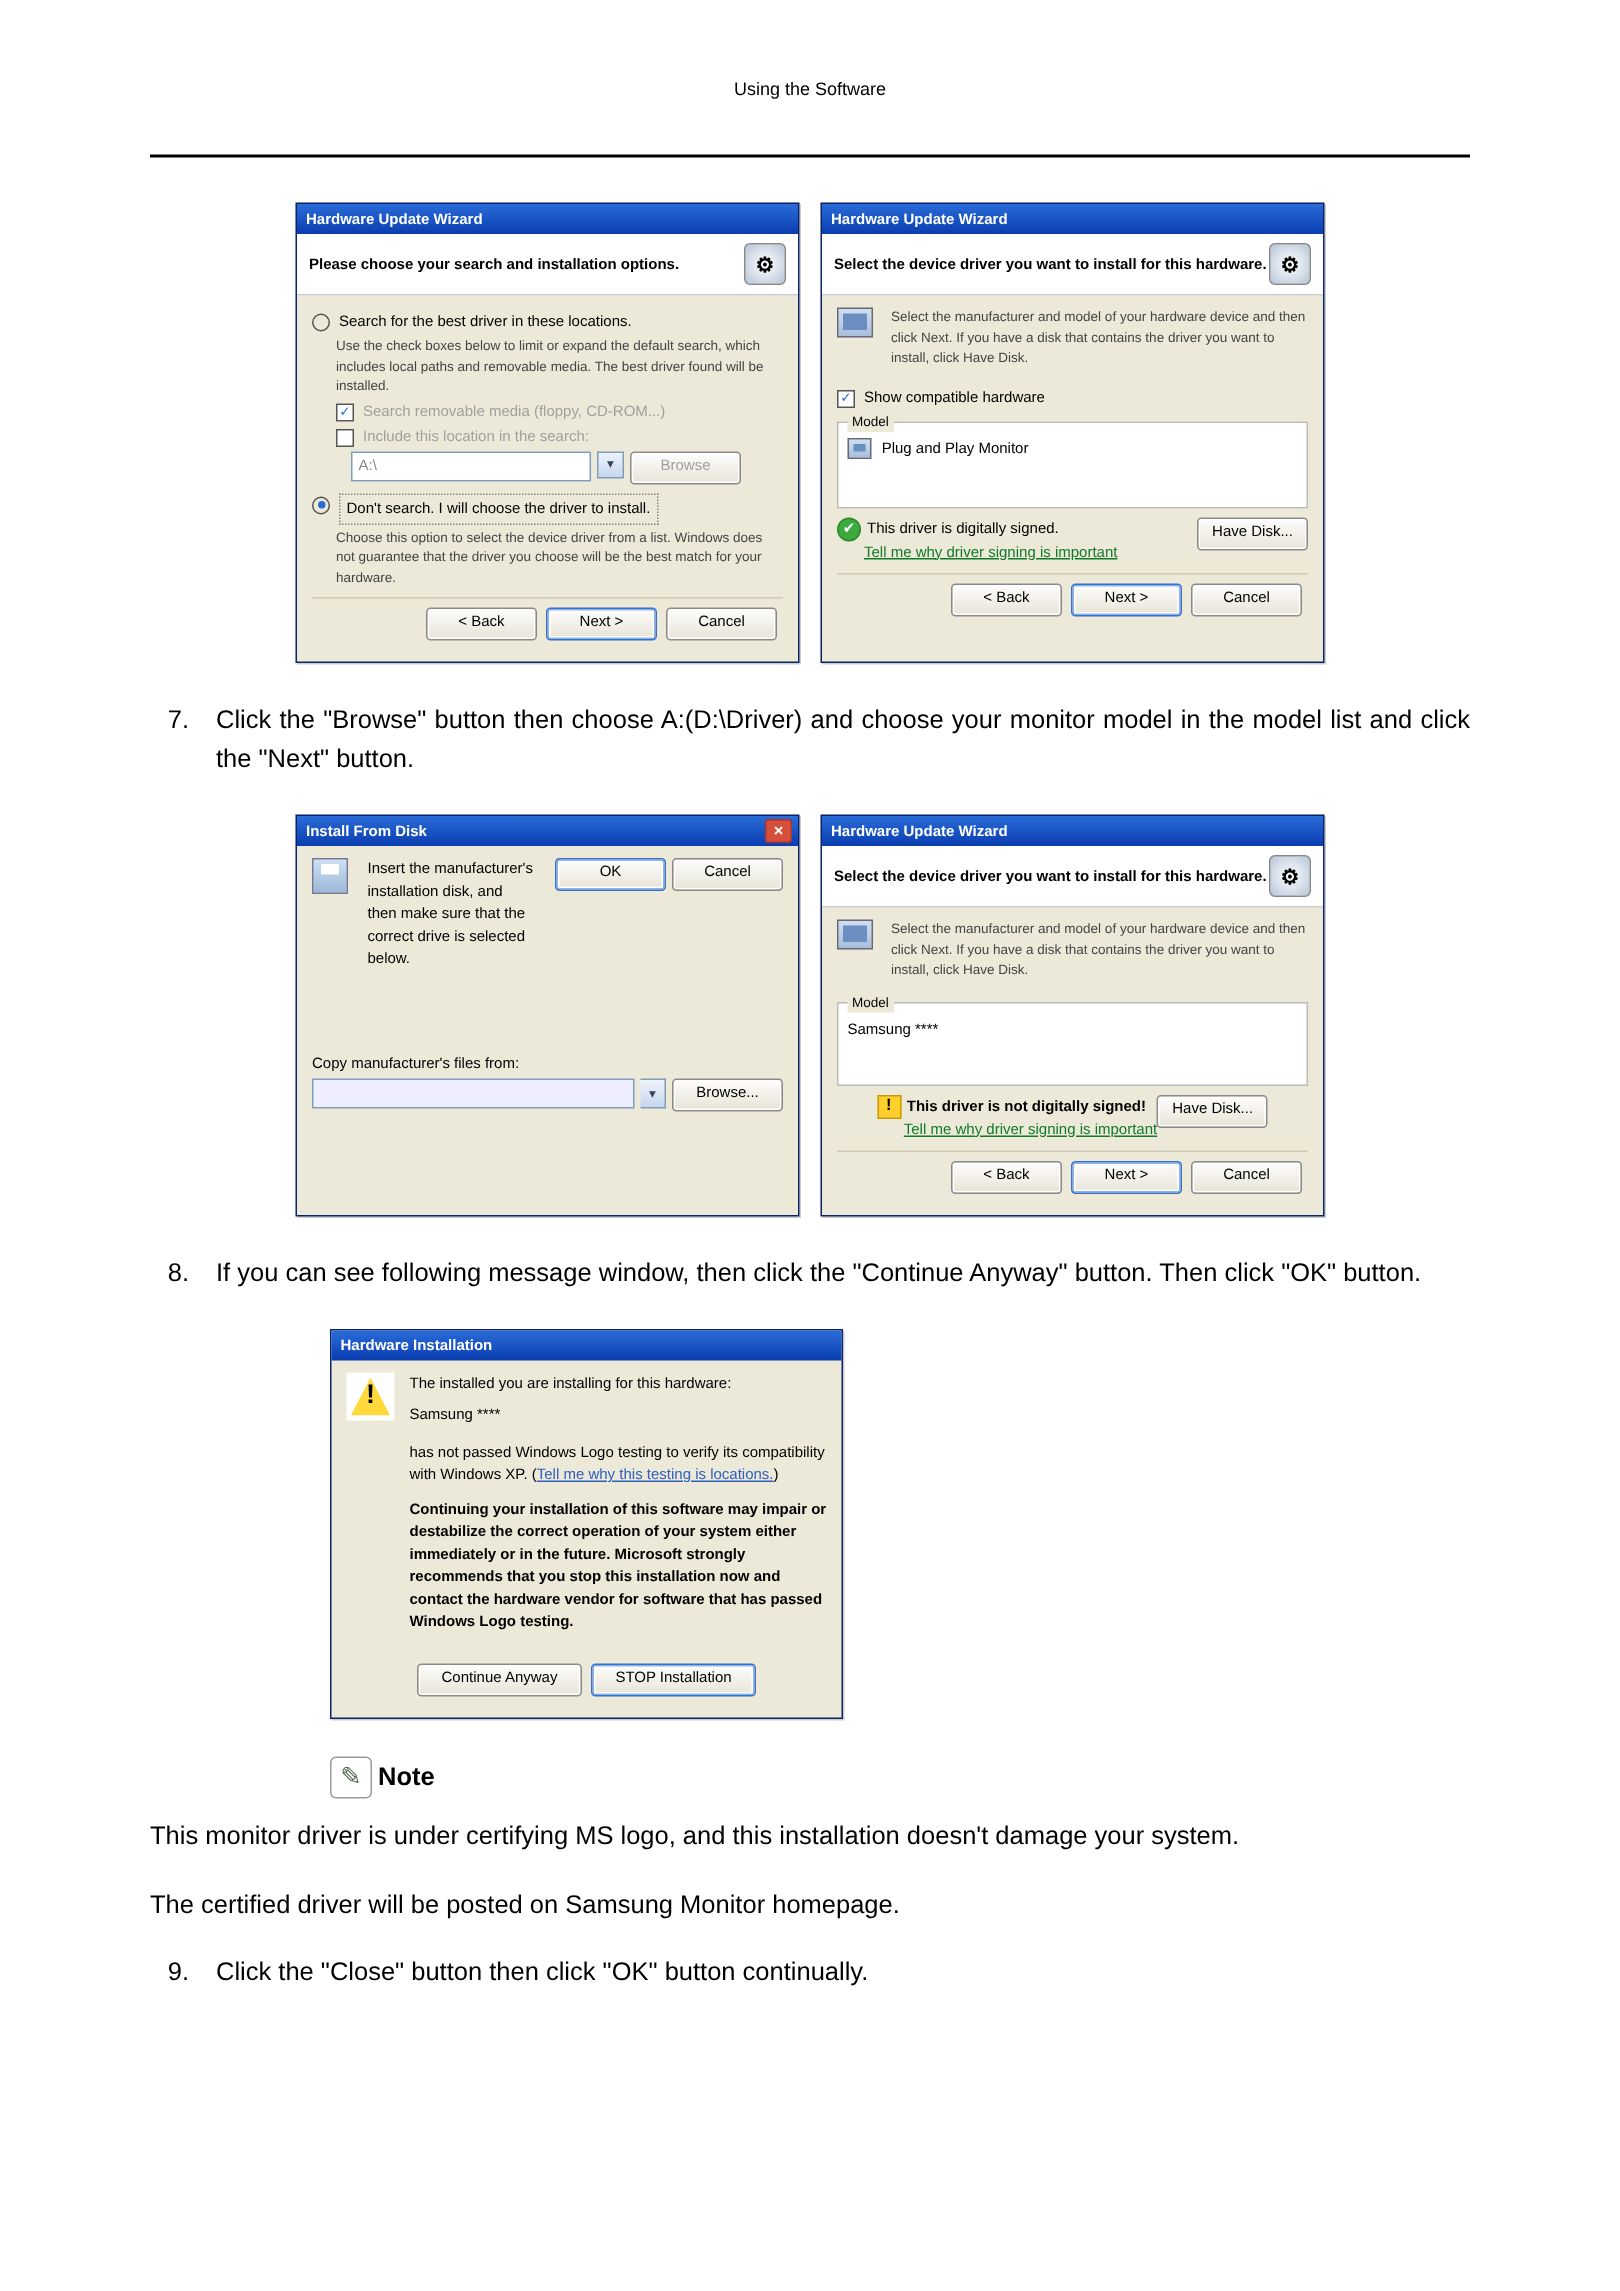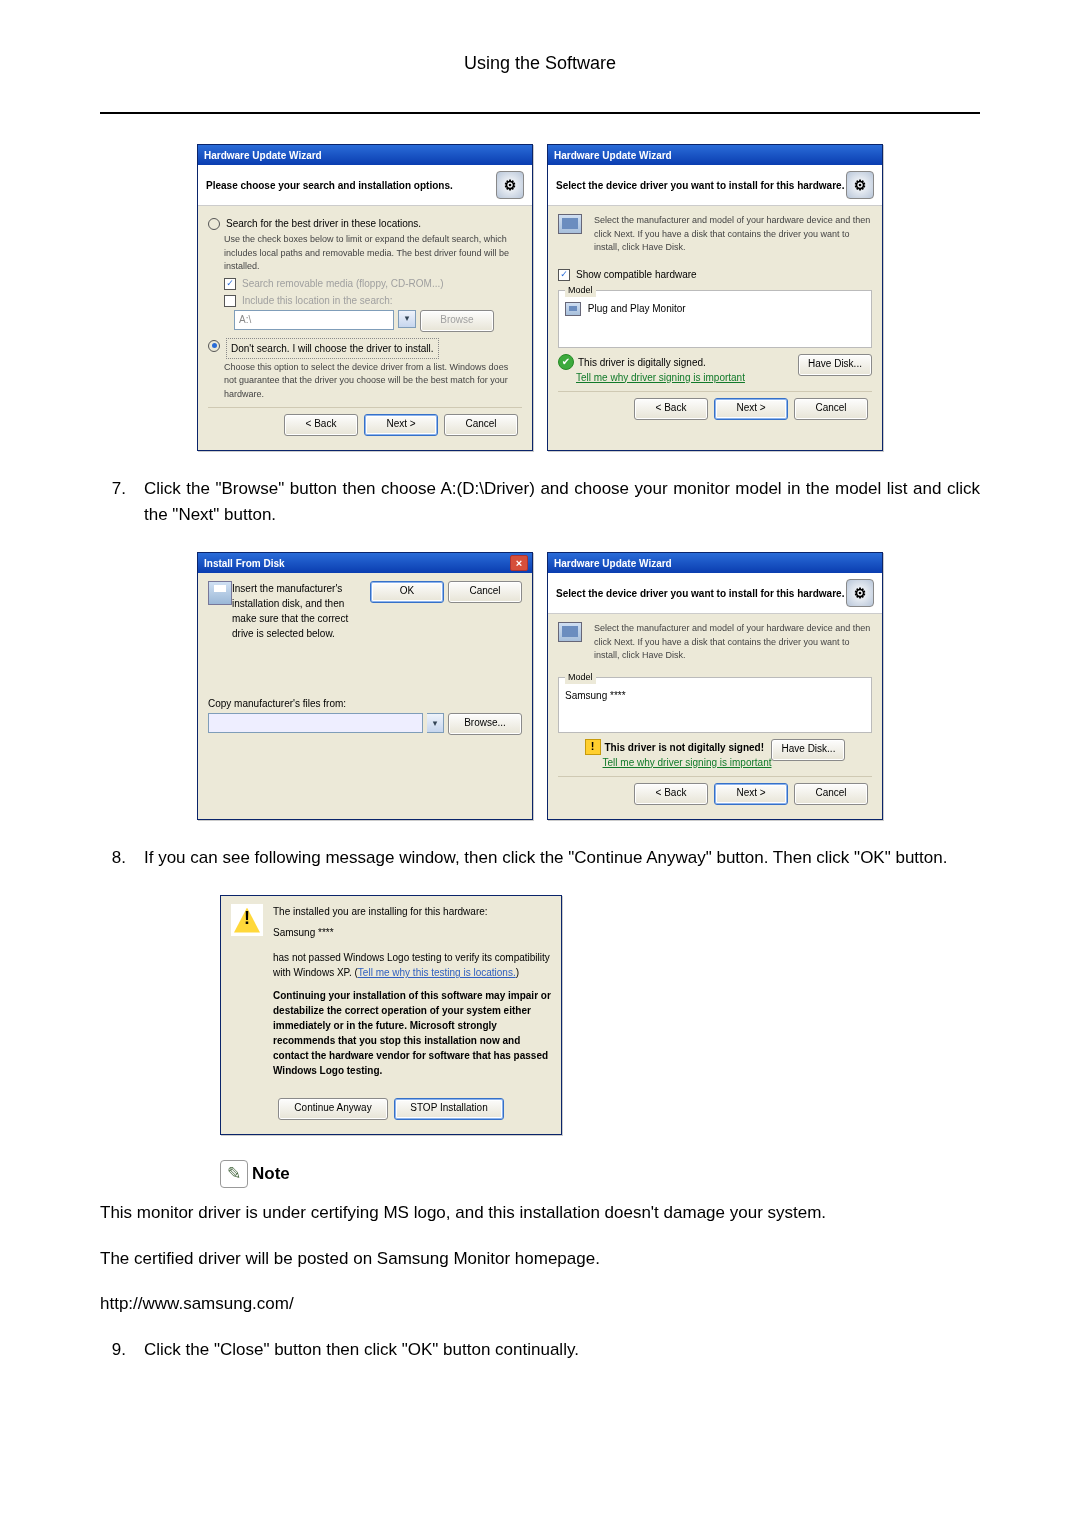--- a/index.html
+++ b/index.html
@@ -11,21 +11,21 @@
     color: #000;
     font-size: 17px;
     line-height: 1.5;
   }
   .page {
     padding: 50px 100px 0 100px;
   }
   .page-title {
     text-align: center;
     margin: 0 0 35px 0;
-    font-size: 18px;
+    font-size: 12px;
     font-weight: normal;
   }
   .hr-thin {
     height: 2px;
     background: #000;
     margin: 6px 0 30px 0;
   }
   .shot-row {
     display: flex;
     justify-content: center;
@@ -252,21 +252,21 @@
   </ol>
 
   <div class="shot-row">
 
     <div class="win small">
       <div class="titlebar">
         <span>Install From Disk</span>
         <span class="xbtn">×</span>
       </div>
       <div class="body-area">
-        <div style="display:flex;gap:0;align-items:flex-start;">
+        <div style="display:flex;gap:13px;align-items:flex-start;">
           <span class="floppy"></span>
           <span style="flex:1;font-size:10px;">Insert the manufacturer's installation disk, and then make sure that the correct drive is selected below.</span>
           <div style="display:flex;gap:4px;">
             <span class="btn primary">OK</span>
             <span class="btn">Cancel</span>
           </div>
         </div>
         <div style="height:55px;"></div>
         <div>Copy manufacturer's files from:</div>
         <div style="display:flex;gap:4px;margin-top:2px;">
@@ -314,20 +314,23 @@
 
   <ol class="ol">
     <li>
       <span class="num">8.</span>
       <span class="txt">If you can see following message window, then click the "Continue Anyway" button. Then click "OK" button.</span>
     </li>
   </ol>
 
   <div class="shot-row" style="justify-content:flex-start;margin-left:120px;">
     <div class="win" style="width:340px;">
+      <div class="titlebar">
+        <span>Hardware Installation</span>
+      </div>
       <div class="body-area" style="font-size:10px;">
         <div style="display:flex;">
           <div class="hi-warn" style="border:none;">
               <div class="tri">!</div>
             </div>
           <div style="flex:1;">
             <div>The installed you are installing for this hardware:</div>
             <div style="margin:6px 0 10px 0;">Samsung ****</div>
             <div>
               <span>has not passed Windows Logo testing to verify its compatibility with Windows XP. (</span><span class="linklike">Tell me why this testing is locations.</span><span>)</span>
@@ -343,21 +346,20 @@
     </div>
   </div>
 
   <div class="note-row">
     <span class="note-icon">✎</span>
     <span class="bold">Note</span>
   </div>
   <div class="content-block">
     <div class="para">This monitor driver is under certifying MS logo, and this installation doesn't damage your system.</div>
     <div class="para">The certified driver will be posted on Samsung Monitor homepage.</div>
-    <div class="para">http://www.samsung.com/</div>
   </div>
 
   <ol class="ol">
     <li>
       <span class="num">9.</span>
       <span class="txt">Click the "Close" button then click "OK" button continually.</span>
     </li>
   </ol>
 
 </div>

